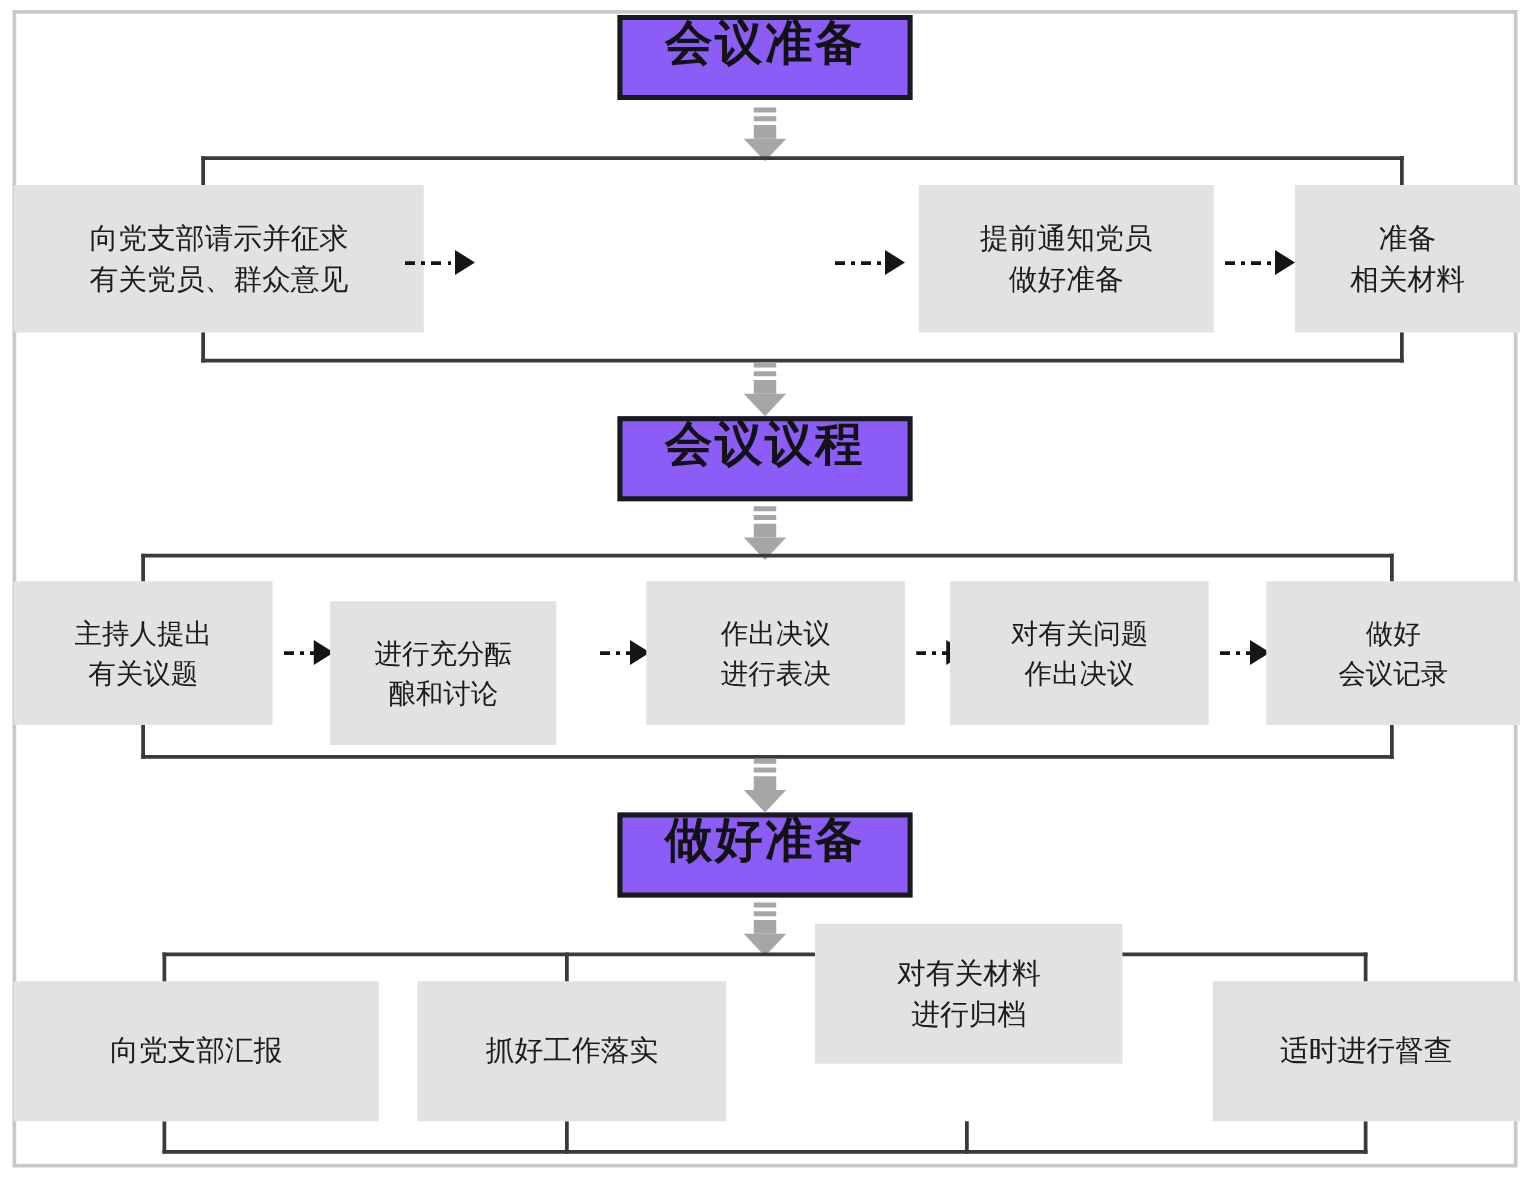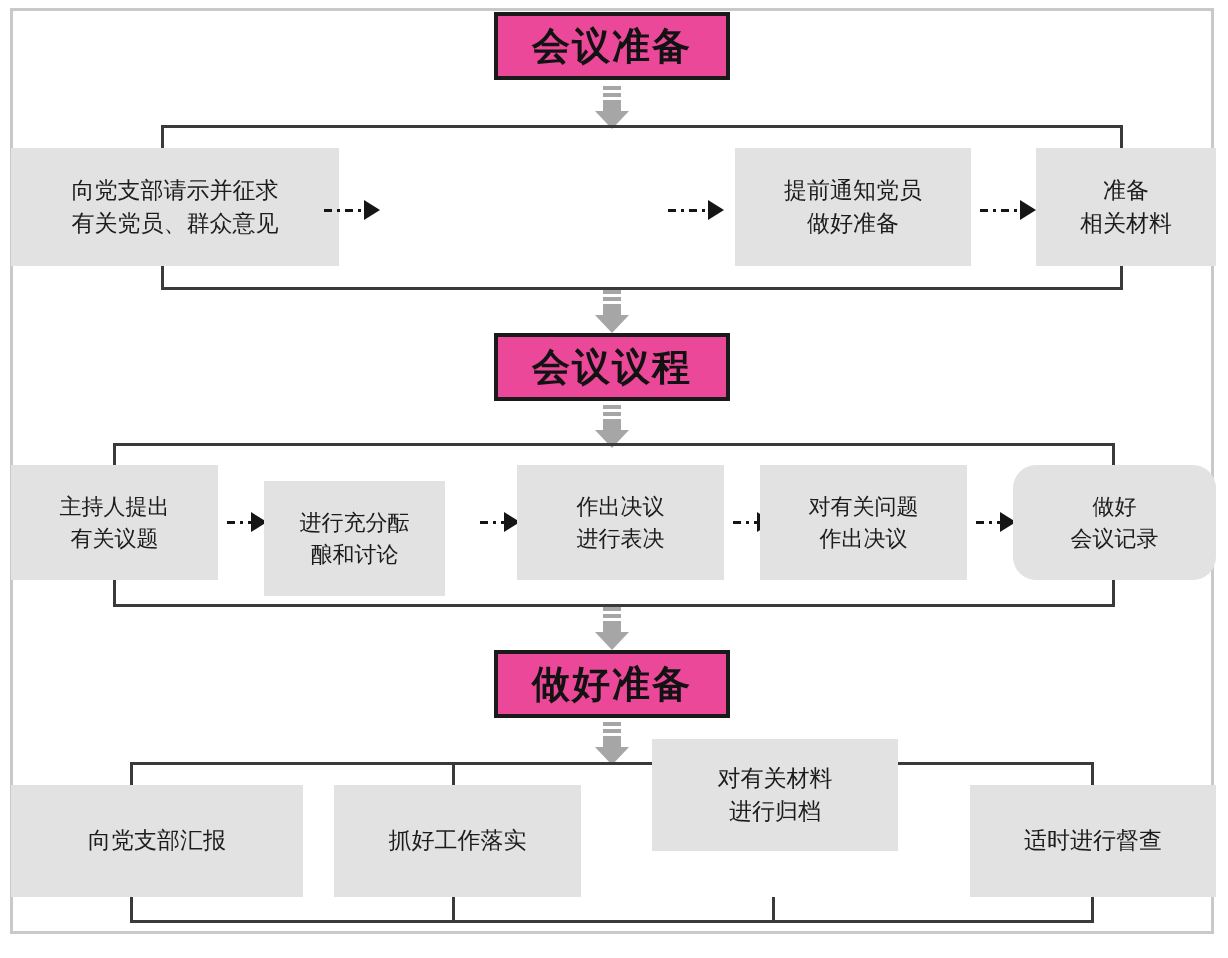--- a/index.html
+++ b/index.html
@@ -27,24 +27,23 @@
     width: 1204px;
     height: 926px;
     border: 3px solid #c8c9cb;
     box-sizing: border-box;
   }
 
   
   .section-header {
     position: absolute;
     box-sizing: border-box;
-    background: #ec4899;
+    background: #8b5cf6;
     border: 4px solid #1a1a1a;
     display: flex;
-    align-items: center;
     justify-content: center;
   }
   .section-header .title-text {
     font-size: 38px;
     font-weight: bold;
     color: #121212;
     letter-spacing: 2px;
     line-height: 1;
     white-space: nowrap;
   }
@@ -253,21 +252,21 @@
   <div class="proc-box small" style="left:760px; top:465px; width:207px; height:115px;">
     <span class="box-text">对有关问题
 作出决议</span>
   </div>
 
   <div class="dash-arrow" style="left:976px; top:515px; width:40px;">
     <div class="dashline"></div>
       <div class="arrowhead"></div>
   </div>
 
-  <div class="proc-box small" style="left:1013px; top:465px; width:203px; height:115px;border-radius:23px;">
+  <div class="proc-box small" style="left:1013px; top:465px; width:203px; height:115px;">
     <span class="box-text">做好
 会议记录</span>
   </div>
 
   <div class="down-arrow" style="left:595px; top:607px;">
     <div class="stripe"></div>
     <div class="stripe"></div>
     <div class="stem"></div>
     <div class="head"></div>
   </div>

